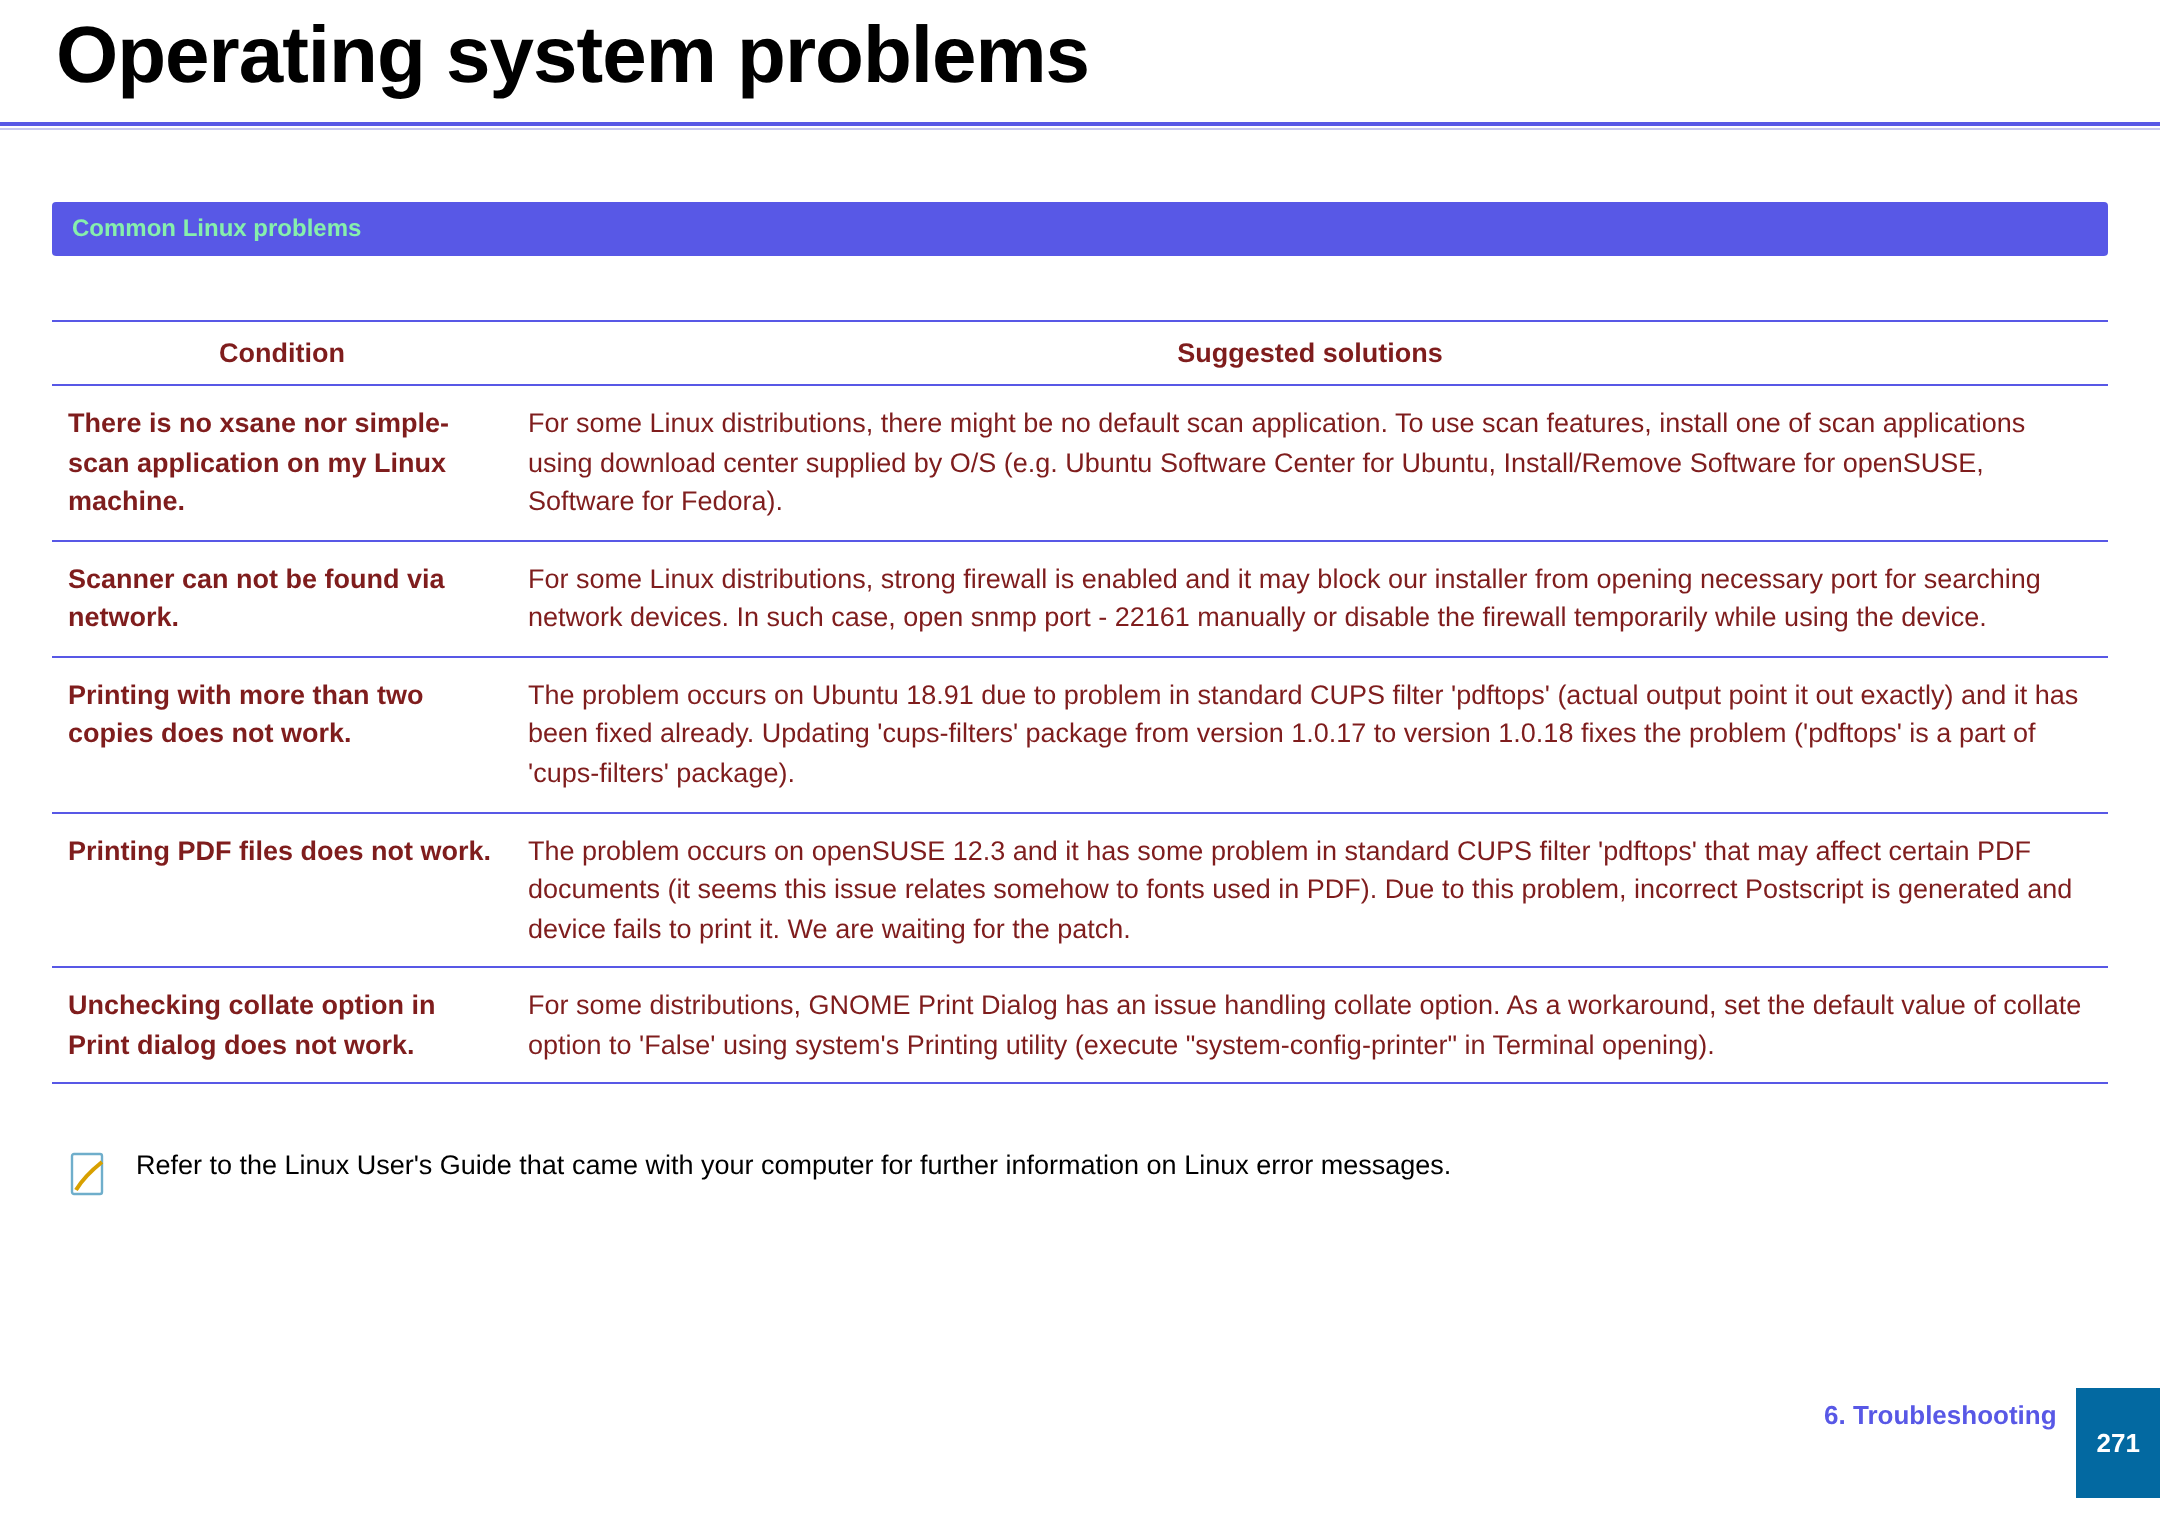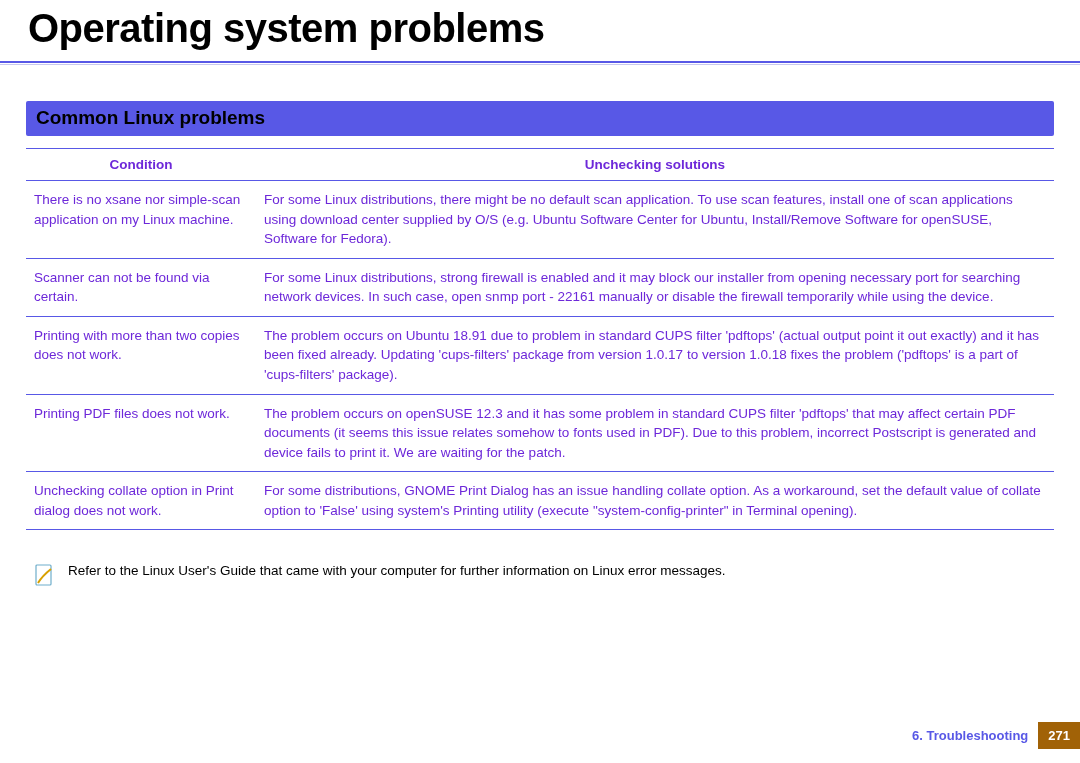--- a/index.html
+++ b/index.html
@@ -28,49 +28,49 @@
   .title-underline2 {
     width: 100%;
     height: 1px;
     background: #c8c8f0;
   }
   .content {
     padding: 36px 26px 0 26px;
   }
   .section-bar {
     background: #5858e6;
-    color: #000000;
+    color: #86efac;
     font-weight: bold;
-    font-size: 19px;
+    font-size: 12px;
     padding: 6px 10px 7px 10px;
     border-radius: 2px;
   }
   table.problems {
     width: 100%;
     border-collapse: collapse;
-    margin-top: 12px;
+    margin-top: 32px;
     font-size: 13.5px;
-    color: #6d28d9;
+    color: #7f1d1d;
   }
   table.problems th {
     text-align: center;
     font-weight: bold;
     padding: 8px 6px;
     border-top: 1px solid #5858e6;
     border-bottom: 1px solid #5858e6;
   }
   table.problems td {
     padding: 9px 8px 9px 8px;
     vertical-align: top;
     border-bottom: 1px solid #5858e6;
     line-height: 1.45;
   }
   table.problems td.cond {
     width: 230px;
-    font-weight: normal;
+    font-weight: bold;
   }
   .note-row {
     display: flex;
     align-items: flex-start;
     margin-top: 32px;
     font-size: 13.5px;
     line-height: 1.4;
   }
   .note-icon {
     width: 20px;
@@ -87,54 +87,54 @@
     display: flex;
     align-items: stretch;
   }
   .footer-chapter {
     color: #5858e6;
     font-weight: bold;
     font-size: 13px;
     padding: 6px 10px 0 0;
   }
   .footer-page {
-    background: #a16207;
+    background: #0369a1;
     color: #fff;
     font-weight: bold;
     font-size: 13px;
-    padding: 6px 10px;
+    padding: 20px 10px;
     min-width: 36px;
     text-align: center;
   }
 </style>
 </head>
 <body>
 
 <h1 class="page-title">Operating system problems</h1>
 <div class="title-underline"></div>
 <div class="title-underline2"></div>
 
 <div class="content">
 
   <div class="section-bar">Common Linux problems</div>
 
   <table class="problems">
     <thead>
       <tr>
         <th>Condition</th>
-        <th>Unchecking solutions</th>
+        <th>Suggested solutions</th>
       </tr>
     </thead>
     <tbody>
       <tr>
         <td class="cond">There is no xsane nor simple-scan application on my Linux machine.</td>
         <td>For some Linux distributions, there might be no default scan application. To use scan features, install one of scan applications using download center supplied by O/S (e.g. Ubuntu Software Center for Ubuntu, Install/Remove Software for openSUSE, Software for Fedora).</td>
       </tr>
       <tr>
-        <td class="cond">Scanner can not be found via certain.</td>
+        <td class="cond">Scanner can not be found via network.</td>
         <td>For some Linux distributions, strong firewall is enabled and it may block our installer from opening necessary port for searching network devices. In such case, open snmp port - 22161 manually or disable the firewall temporarily while using the device.</td>
       </tr>
       <tr>
         <td class="cond">Printing with more than two copies does not work.</td>
         <td>The problem occurs on Ubuntu 18.91 due to problem in standard CUPS filter 'pdftops' (actual output point it out exactly) and it has been fixed already. Updating 'cups-filters' package from version 1.0.17 to version 1.0.18 fixes the problem ('pdftops' is a part of 'cups-filters' package).</td>
       </tr>
       <tr>
         <td class="cond">Printing PDF files does not work.</td>
         <td>The problem occurs on openSUSE 12.3 and it has some problem in standard CUPS filter 'pdftops' that may affect certain PDF documents (it seems this issue relates somehow to fonts used in PDF). Due to this problem, incorrect Postscript is generated and device fails to print it. We are waiting for the patch.</td>
       </tr>

